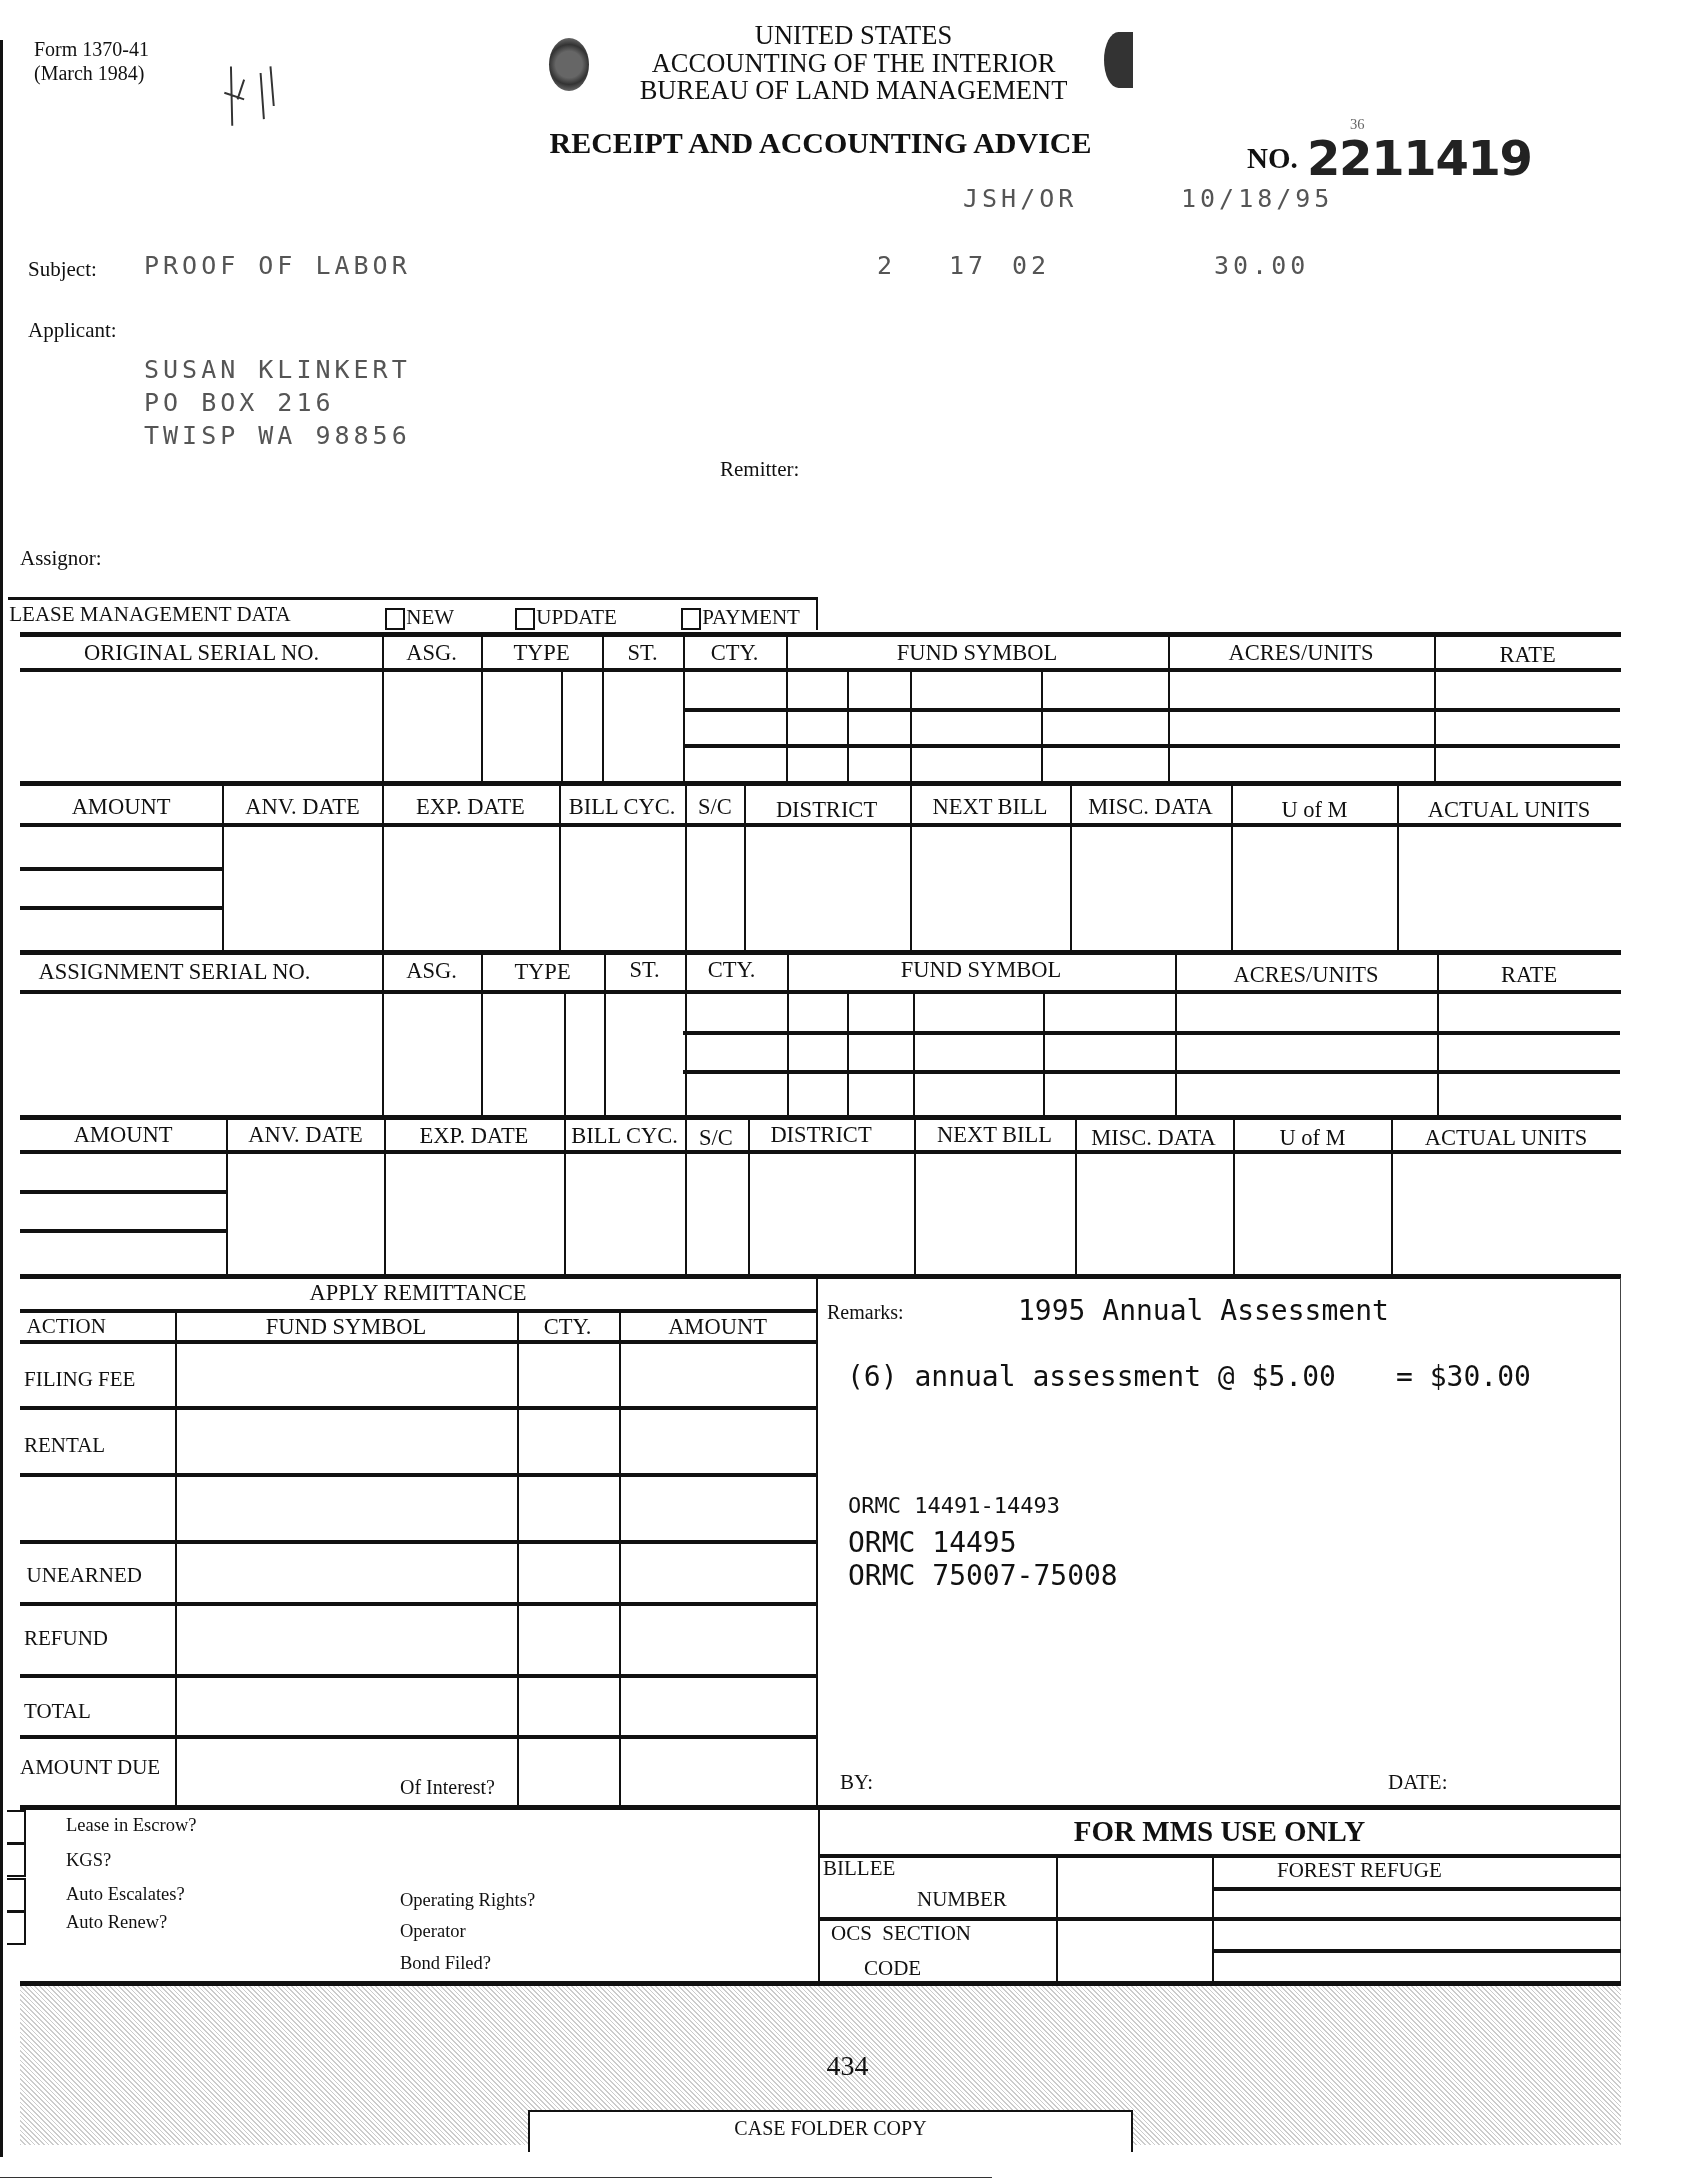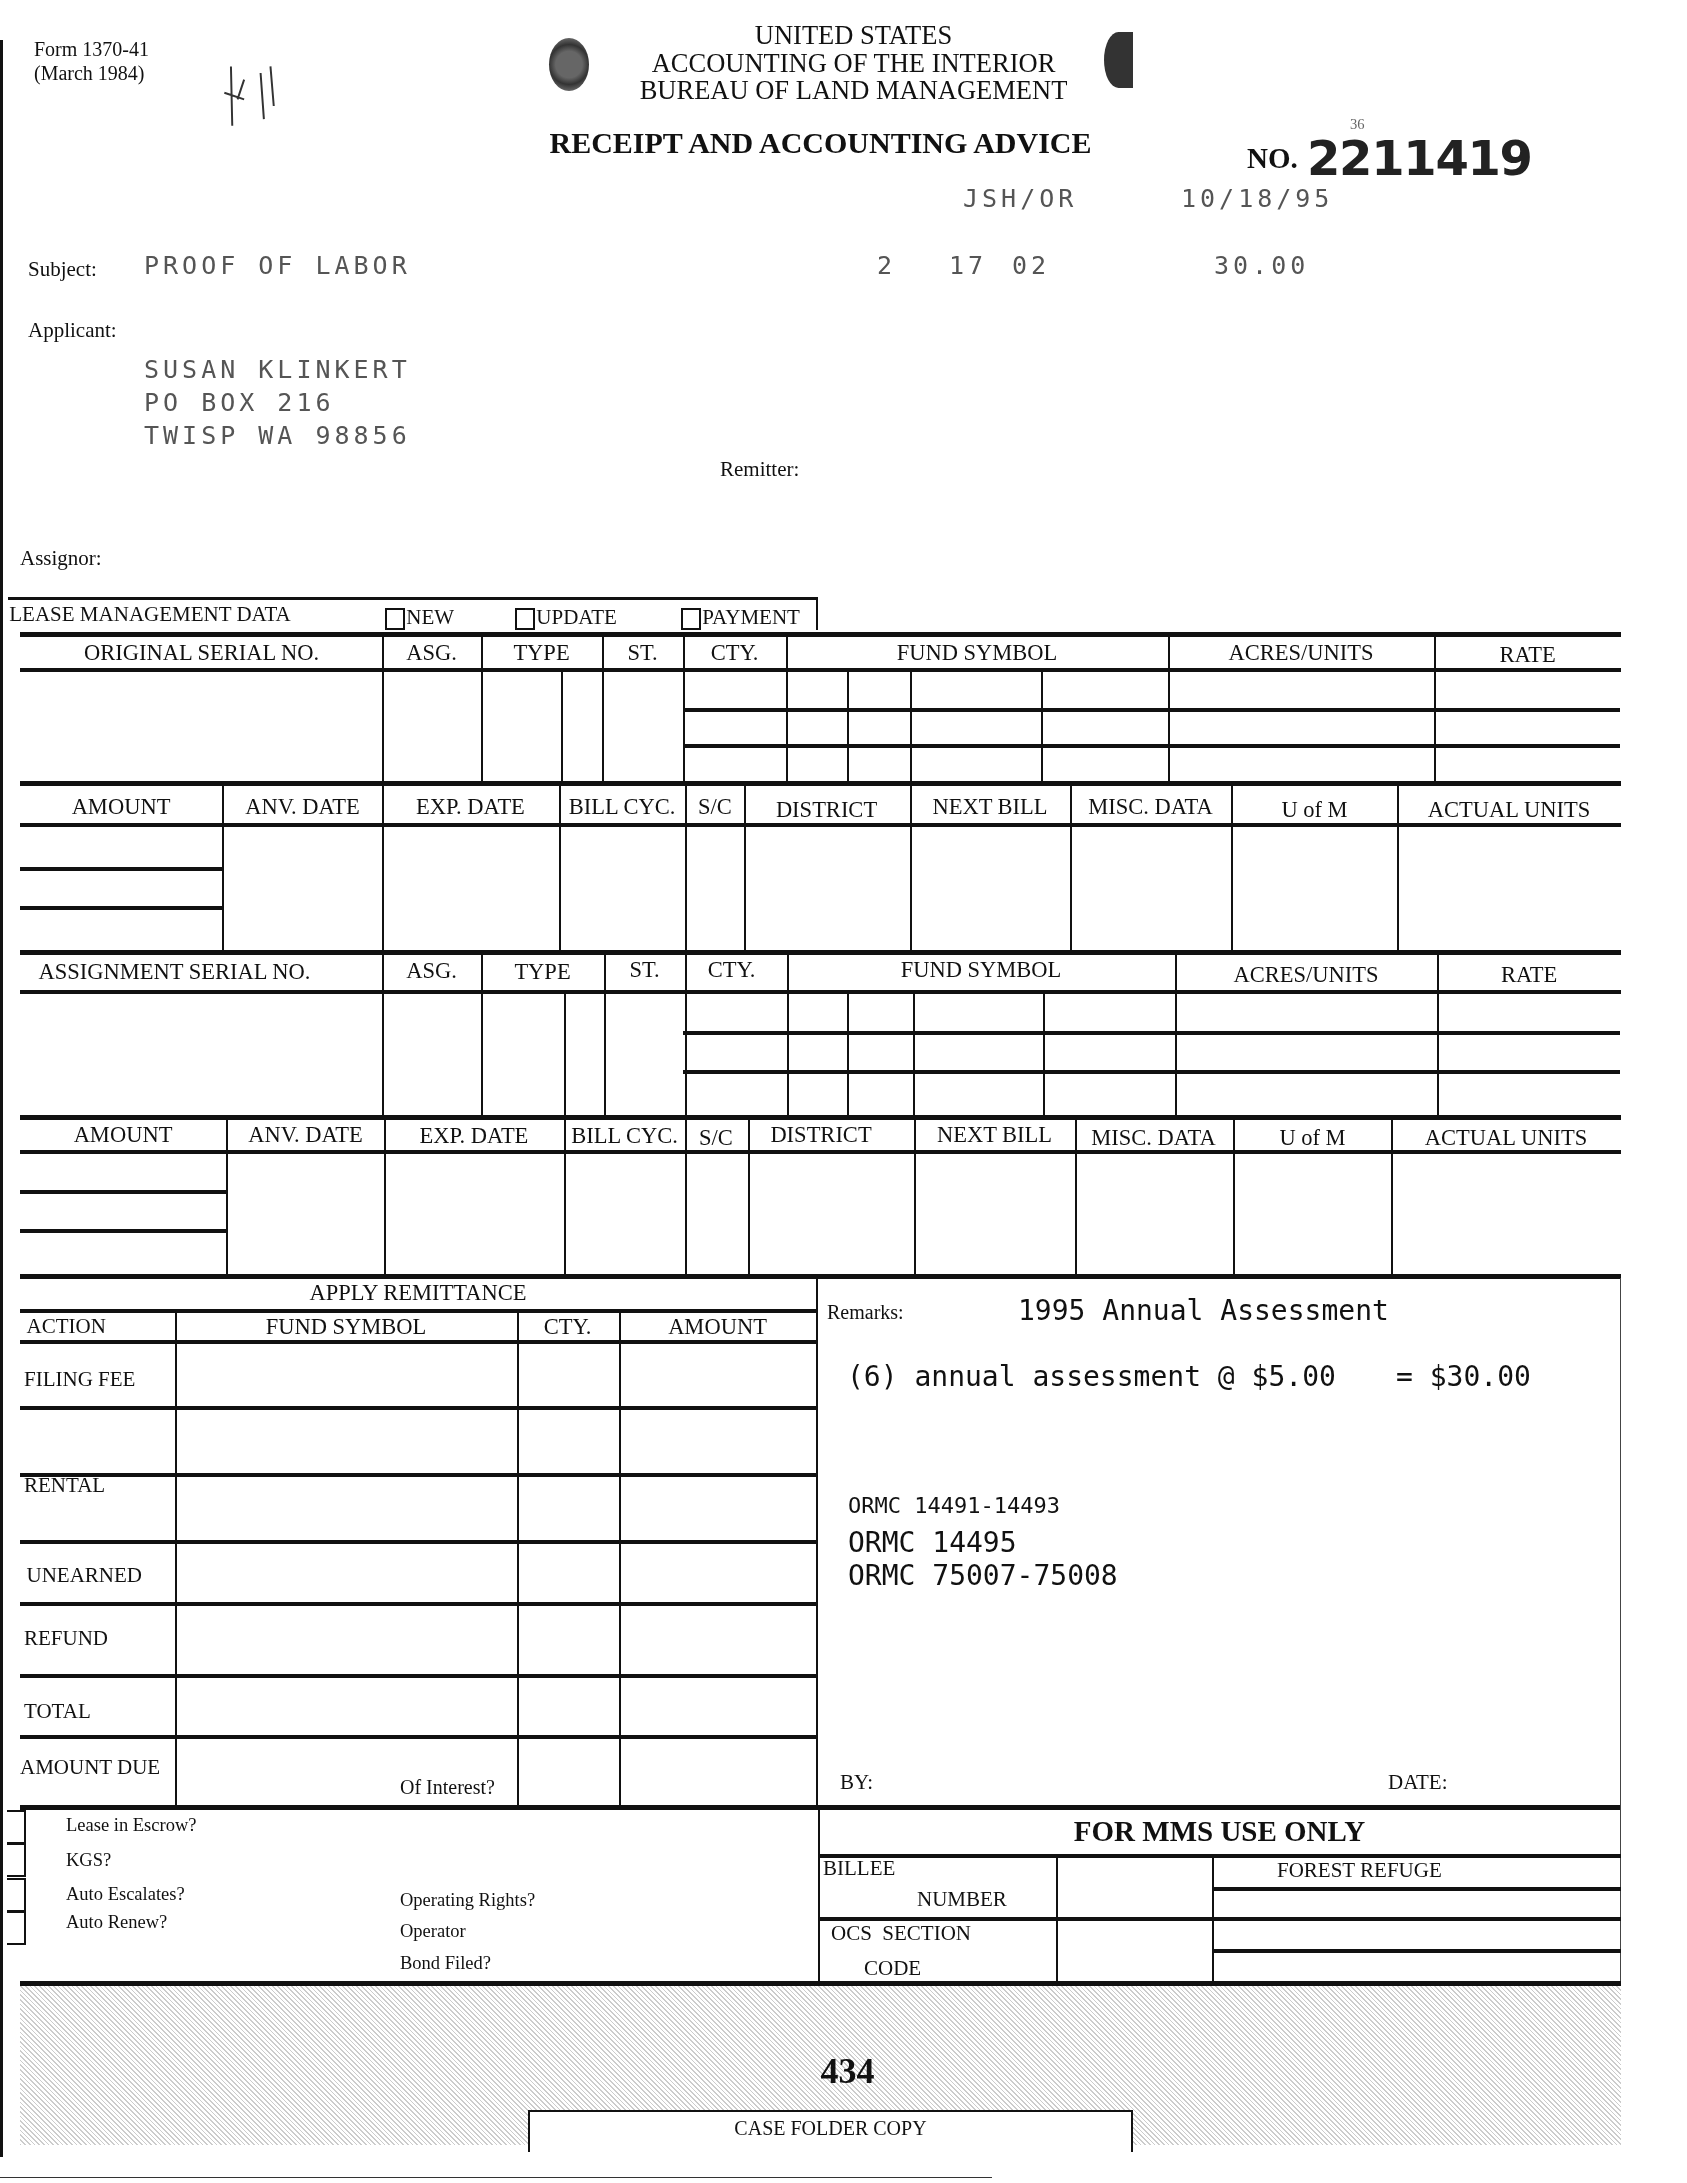--- a/index.html
+++ b/index.html
@@ -189,21 +189,21 @@
 
   <div class="line h" style="left:20px;top:1406px;width:796px;"></div>
   <div class="line h" style="left:20px;top:1473px;width:796px;"></div>
   <div class="line h" style="left:20px;top:1540px;width:796px;"></div>
   <div class="line h" style="left:20px;top:1602px;width:796px;"></div>
   <div class="line h" style="left:20px;top:1674px;width:796px;"></div>
   <div class="line h" style="left:20px;top:1735px;width:796px;"></div>
   <div class="line h" style="left:20px;top:1805px;width:1601px;height:5.3px;"></div>
 
   <div class="abs lbl" style="left:24px;top:1367px;">FILING FEE</div>
-  <div class="abs lbl" style="left:24px;top:1473px;text-align:center;">RENTAL</div>
+  <div class="abs lbl" style="left:24px;top:1433px;text-align:center;">RENTAL</div>
   <div class="abs lbl" style="left:26.5px;top:1563px;">UNEARNED</div>
   <div class="abs lbl" style="left:24px;top:1626px;">REFUND</div>
   <div class="abs lbl" style="left:24px;top:1699px;">TOTAL</div>
   <div class="abs lbl" style="left:20px;top:1755px;">AMOUNT DUE</div>
 </div>
 
 <div>
   <div class="line v" style="left:1620px;top:1278px;height:708px;width:1.3px;background:#444;"></div>
   <div class="abs lbl" style="left:827px;top:1301px;font-size:20px;">Remarks:</div>
   <div class="abs mono" style="left:1018px;top:1294px;font-size:28px;">1995 Annual Assessment</div>
@@ -243,18 +243,18 @@
   <div class="line h" style="left:1212px;top:1949px;width:409px;"></div>
   <div class="line h" style="left:20px;top:1981px;width:1601px;height:5.3px;"></div>
   <div class="abs lbl" style="left:823px;top:1856px;">BILLEE</div>
   <div class="abs lbl" style="left:917px;top:1887px;">NUMBER</div>
   <div class="abs lbl" style="left:831px;top:1921px;white-space:pre;">OCS  SECTION</div>
   <div class="abs lbl" style="left:864px;top:1956px;">CODE</div>
   <div class="abs lbl" style="left:1277px;top:1858px;">FOREST REFUGE</div>
 </div>
 
 <div class="stip" style="left:20px;top:1986px;width:1601px;height:159px;"></div>
-<div class="abs" style="left:801px;top:2050px;width:93px;text-align:center;font-size:36px;font-weight:bold;">434</div>
+<div class="abs" style="left:801px;top:2050px;width:93px;text-align:center;font-size:28px;font-weight:normal;">434</div>
 <div class="abs" style="left:528px;top:2110px;width:601px;height:40px;background:#fff;border:2.6px solid #111;border-bottom:none;">
   <div style="text-align:center;font-size:20px;margin-top:5.3px;">CASE FOLDER COPY</div>
 </div>
 <div class="line" style="left:0;top:2177px;width:992px;height:1.3px;background:#333;"></div>
 
 
 </body></html>

